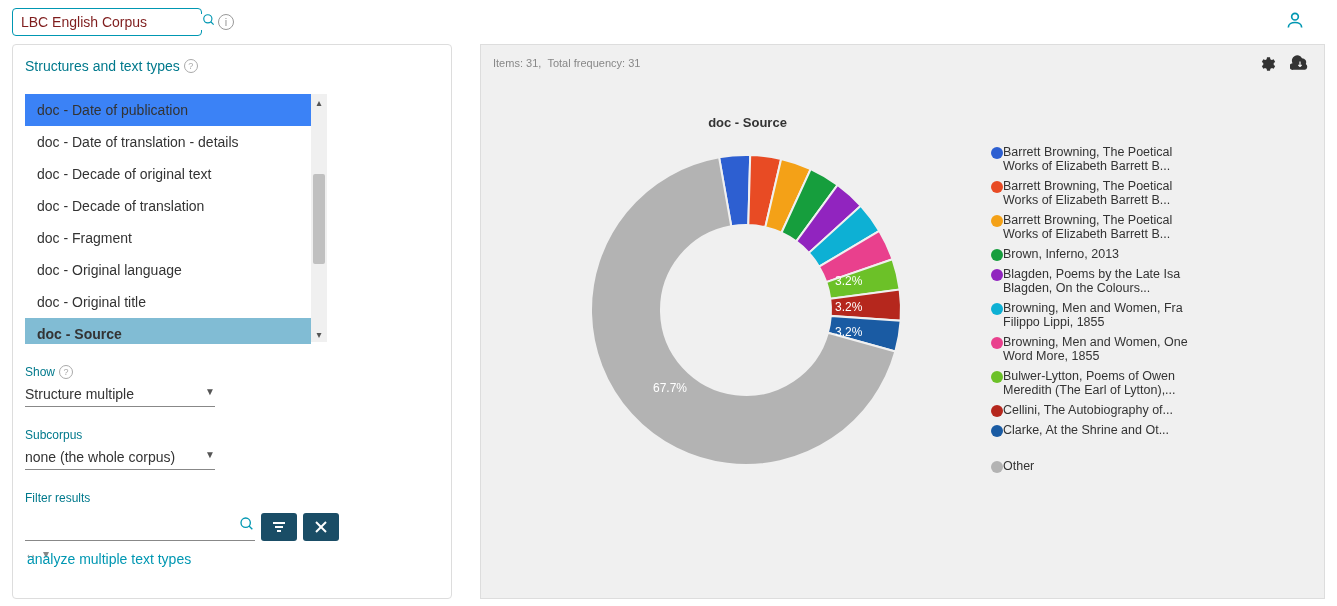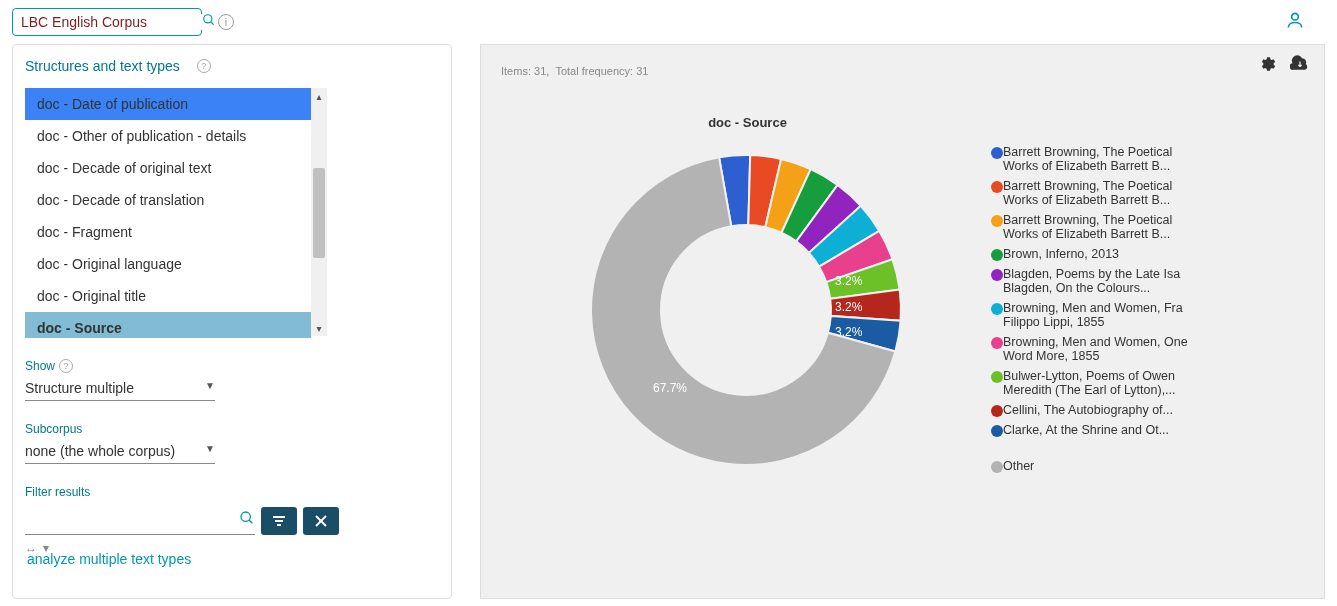--- a/index.html
+++ b/index.html
@@ -65,24 +65,24 @@
   width: 440px;
   border: 1px solid #ddd;
   border-radius: 4px;
   padding: 12px;
   height: 555px;
   position: relative;
 }
 .section-label {
   color: #00798c;
   font-size: 14px;
-  margin-bottom: 14px;
+  margin-bottom: 20px;
   display: inline-flex;
   align-items: center;
-  gap: 17px;
+  gap: 4px;
 }
 .help-circle {
   color: #aaa;
   border: 1px solid #aaa;
   border-radius: 50%;
   width: 14px;
   height: 14px;
   display: inline-flex;
   align-items: center;
   justify-content: center;
@@ -195,21 +195,21 @@
   position: absolute;
   bottom: 31px;
   left: 14px;
 }
 .right-panel {
   flex: 1;
   border: 1px solid #ddd;
   height: 555px;
   background: #f0f0f0;
   position: relative;
-  padding: 20px;
+  padding: 12px;
 }
 .stats-line {
   font-size: 11px;
   color: #888;
 }
 .panel-actions {
   position: absolute;
   top: 10px;
   right: 14px;
   display: flex;
@@ -285,21 +285,21 @@
 
 <div class="content">
   <div class="left-panel">
     <div class="section-label">
       <span>Structures and text types</span>
       <span class="help-circle">?</span>
     </div>
     <div class="list-container">
       <div class="list-inner" id="list-inner">
           <div class="list-item highlight">doc - Date of publication</div>
-          <div class="list-item">doc - Other of publication - details</div>
+          <div class="list-item">doc - Date of translation - details</div>
           <div class="list-item">doc - Decade of original text</div>
           <div class="list-item">doc - Decade of translation</div>
           <div class="list-item">doc - Fragment</div>
           <div class="list-item">doc - Original language</div>
           <div class="list-item">doc - Original title</div>
           <div class="list-item selected">doc - Source</div>
         </div>
       <div class="scrollbar">
         <div class="arrow">▴</div>
         <div class="thumb"></div>

